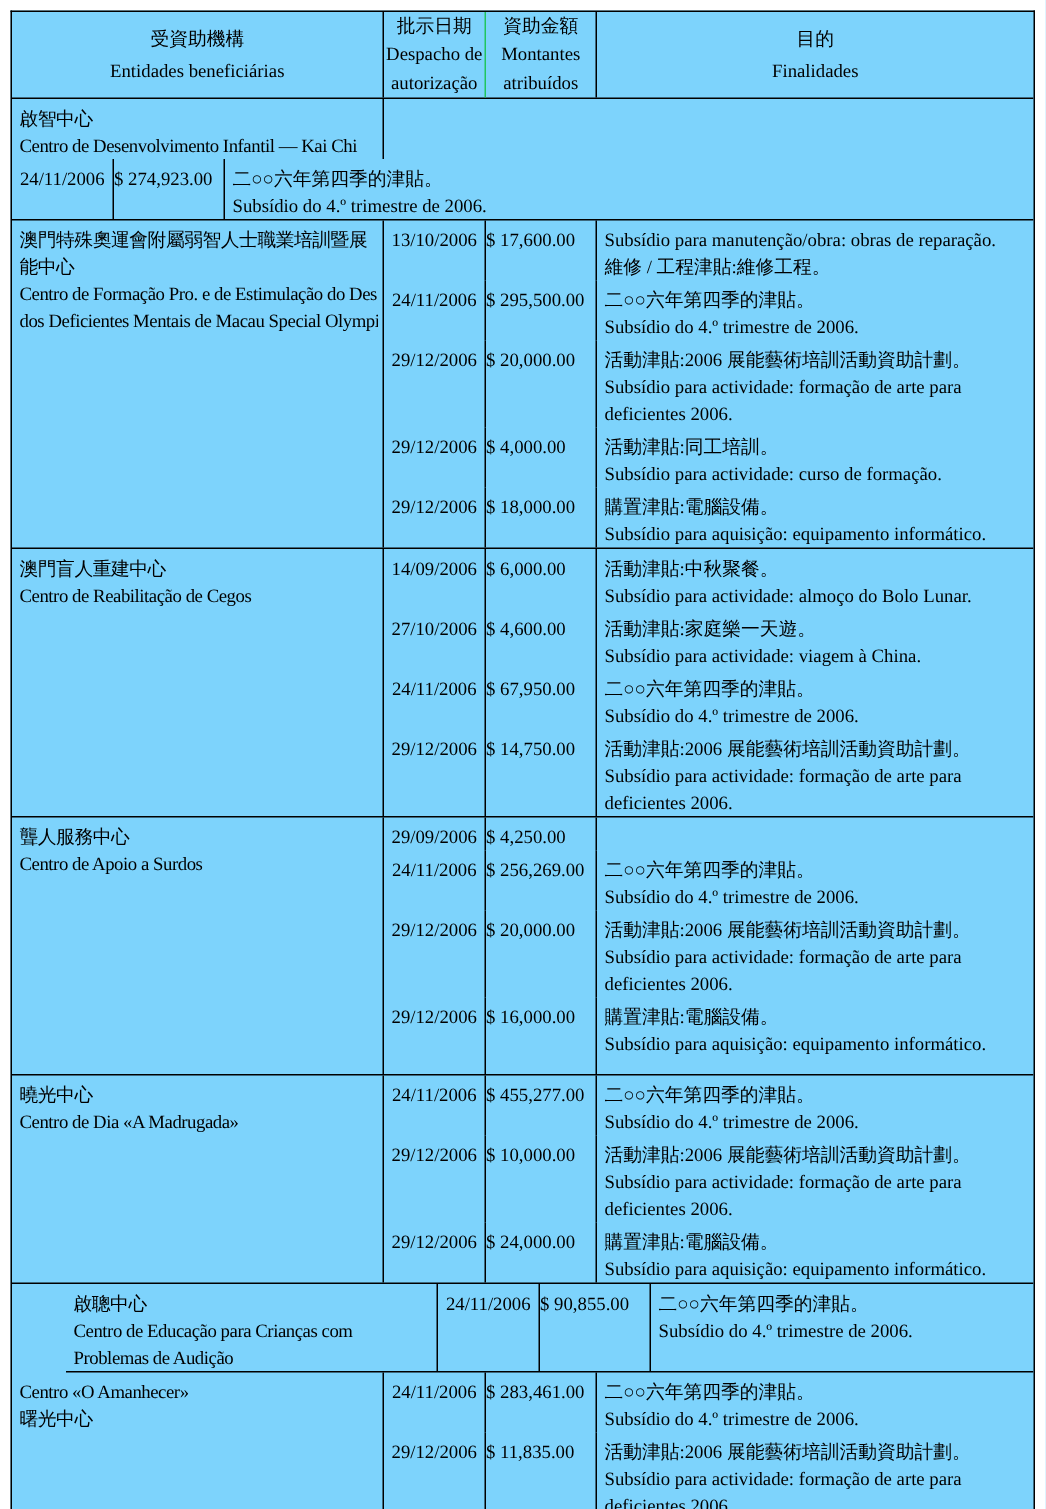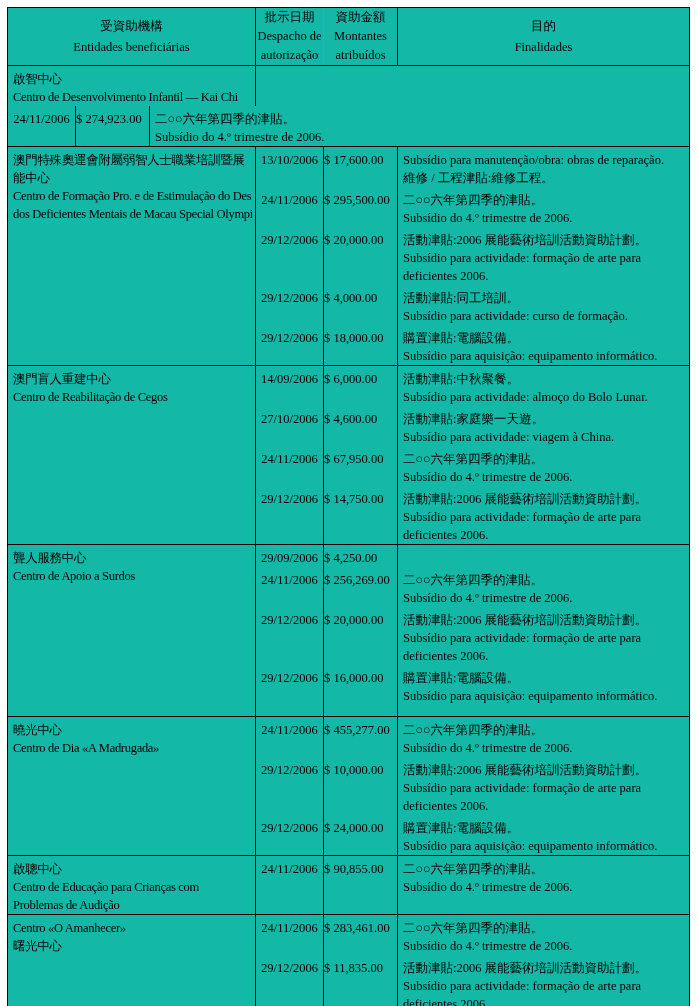--- a/index.html
+++ b/index.html
@@ -19,21 +19,21 @@
   .tbl {
     position: absolute;
     left: 7px;
     top: 7px;
     width: 683px;
     height: 999px;
     box-sizing: border-box;
     border: 1.5px solid #000;
     border-bottom: none;
     overflow: hidden;
-    background: #14b8a6;
+    background: #7dd3fc;
   }
   
   .t-header {
     display: flex;
     height: 58px;
     box-sizing: border-box;
     border-bottom: 1px solid #000;
     text-align: center;
   }
   .hc {
@@ -53,21 +53,21 @@
     display: flex;
     box-sizing: border-box;
     border-bottom: 1px solid #000;
     align-items: stretch;
   }
   #rows .t-row:nth-child(1) { min-height: 50px; flex-direction: column; }
   #rows .t-row:nth-child(2) { min-height: 203px; }
   #rows .t-row:nth-child(3) { min-height: 172px; }
   #rows .t-row:nth-child(4) { min-height: 172px; }
   #rows .t-row:nth-child(5) { min-height: 136px; }
-  #rows .t-row:nth-child(6) { min-height: 59px; }
+  #rows .t-row:nth-child(6) { min-height: 59px; margin-left: 36px; }
   #rows .t-row:nth-child(7) { min-height: 139px; }
   .c1 {
     width: 248px;
     box-sizing: border-box;
     border-right: 1px solid #000;
     padding: 4px 3px 0 5px;
     overflow: hidden;
   }
   .c1 .ln { letter-spacing: -0.3px; }
   .entries {

